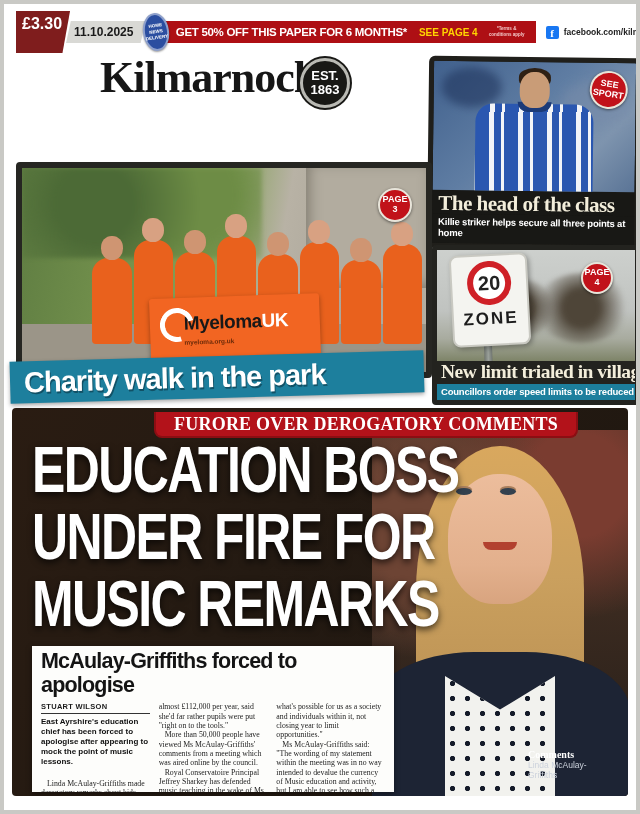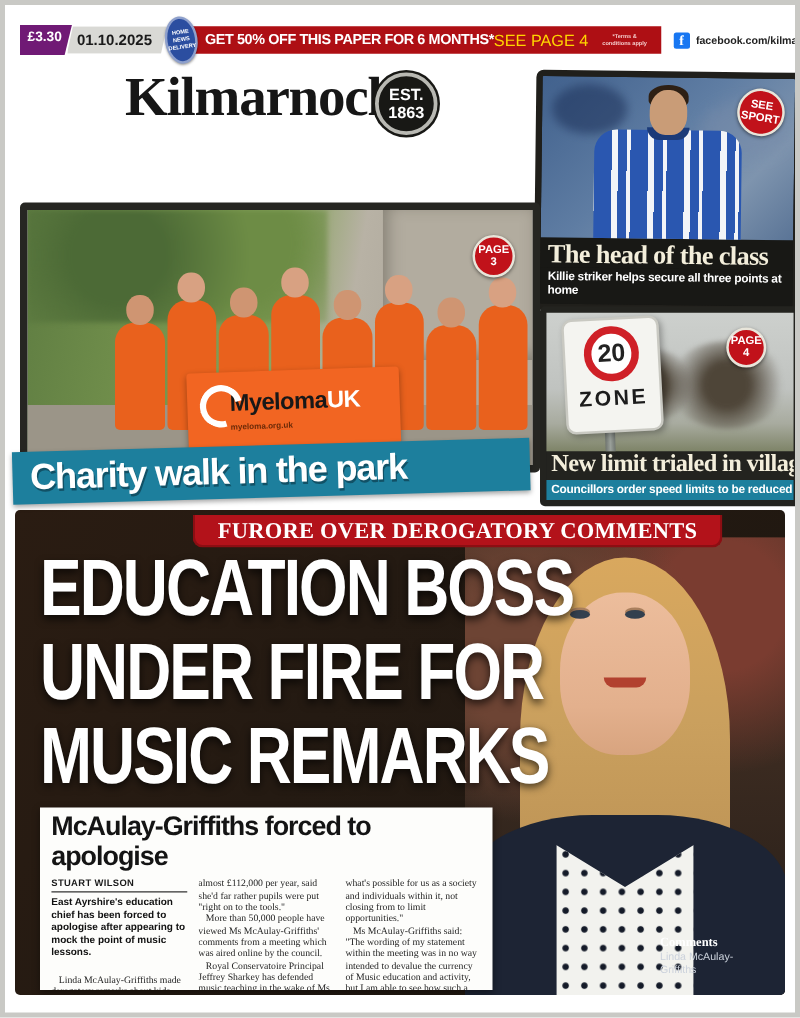--- a/index.html
+++ b/index.html
@@ -2,30 +2,30 @@
 <html><head>
 <meta charset="utf-8">
 <style>
   * { margin:0; padding:0; box-sizing:border-box; }
   html,body { width:640px; height:814px; }
   body { background:#c9c9c5; font-family:"Liberation Sans", sans-serif; overflow:hidden; }
   .page { position:absolute; left:4px; top:4px; width:632px; height:806px; background:#fff; overflow:hidden; }
 
   
   .topbar { position:absolute; left:12px; top:12px; width:612px; height:32px; display:flex; align-items:center; }
-  .price-badge { background:#701a75; color:#fff; font-weight:bold; font-size:11px; padding:4px 8px 8px 6px;
+  .price-badge { background:#7f1d1d; color:#fff; font-weight:bold; font-size:16px; padding:4px 8px 20px 6px;
     clip-path:polygon(0 0,100% 0,86% 100%,0 100%); }
   .date-chip { background:#d9d9d5; color:#1a1a1a; font-weight:bold; font-size:12px; padding:4px 12px 4px 8px; margin-left:-4px;
     clip-path:polygon(6% 0,100% 0,94% 100%,0 100%); }
   .round-stamp { width:38px; height:38px; border-radius:50%; background:#2b4ea0; border:2px solid #8ea0cc; color:#fff;
     display:flex; flex-direction:column; align-items:center; justify-content:center; font-size:4.5px; font-weight:bold;
     text-align:center; line-height:1.3; margin-left:-2px; z-index:2; box-shadow:0 1px 2px rgba(0,0,0,.4); transform:rotate(-8deg); }
   .promo-bar { background:#ae0f14; height:22px; display:flex; align-items:center; padding:0 8px 0 14px; margin-left:-8px; }
   .promo-main { color:#fff; font-weight:bold; font-size:11.5px; letter-spacing:-0.3px; white-space:nowrap; }
-  .promo-see { color:#ffd400; font-weight:normal; font-size:13px; margin-left:0; white-space:nowrap; }
+  .promo-see { color:#ffd400; font-weight:bold; font-size:10px; margin-left:12px; white-space:nowrap; }
   .promo-terms { color:#f3c9c9; font-size:4.5px; font-weight:bold; text-align:center; line-height:1.4; margin-left:8px; width:42px; }
   .social { display:flex; align-items:center; gap:5px; margin-left:10px; }
   .fb-icon { width:13px; height:13px; background:#1877f2; color:#fff; border-radius:2px; font-weight:bold; font-size:11px;
     display:flex; align-items:flex-end; justify-content:center; font-family:"Liberation Serif",serif; line-height:1; }
   .social-text { font-size:8.5px; font-weight:bold; color:#222; white-space:nowrap; }
 
   
   .masthead { position:absolute; left:14px; top:44px; width:420px; height:122px; }
   .mast-top { position:absolute; left:82px; top:8px; font-family:"Liberation Serif",serif; font-weight:bold;
     font-size:44px; color:#161616; letter-spacing:-1px; line-height:1; }
@@ -149,21 +149,21 @@
   .bodyp { font-family:"Liberation Serif",serif; font-size:7.8px; color:#1c1c1c; line-height:1.2; text-indent:6px; }
   .bodyp.noindent { text-indent:0; }
 </style>
 </head>
 <body>
 
 <div class="page">
 
   <header class="topbar">
     <div class="price-badge">£3.30</div>
-    <div class="date-chip">01.10.2025</div>
+    <div class="date-chip">11.10.2025</div>
     <div class="round-stamp">HOME NEWS DELIVERY</div>
     <div class="promo-bar">
       <span class="promo-main">GET 50% OFF THIS PAPER FOR 6 MONTHS*</span>
       <span class="promo-see">SEE PAGE 4</span>
       <span class="promo-terms">*Terms &amp; conditions apply</span>
     </div>
     <div class="social">
       <span class="fb-icon">f</span>
       <span class="social-text">facebook.com/kilmarnockstandard</span>
 
@@ -276,21 +276,21 @@
           <p class="bodyp">Linda McAulay-Griffiths made derogatory remarks about kids "knocking seven bells out of a glockenspiel" in a clip which has gone viral online.</p>
 
         </div>
         <div class="col">
           <p class="bodyp noindent">almost £112,000 per year, said she'd far rather pupils were put "right on to the tools."</p>
           <p class="bodyp">More than 50,000 people have viewed Ms McAulay-Griffiths' comments from a meeting which was aired online by the council.</p>
           <p class="bodyp">Royal Conservatoire Principal Jeffrey Sharkey has defended music teaching in the wake of Ms McAulay-Griffiths' remarks.</p>
 
         </div>
         <div class="col">
-          <p class="bodyp noindent">what's possible for us as a society and individuals within it, not closing from to limit opportunities."</p>
+          <p class="bodyp noindent">what's possible for us as a society and individuals within it, not closing year to limit opportunities."</p>
           <p class="bodyp">Ms McAulay-Griffiths said: "The wording of my statement within the meeting was in no way intended to devalue the currency of Music education and activity, but I am able to see how such a short clip may be taken as having a negative take on both the curricular positioning of Music and its benefits for young people, and I apologise for this."</p>
 
         </div>
       </div>
     </div>
   </section>
 
 </div>
 
 </body></html>

